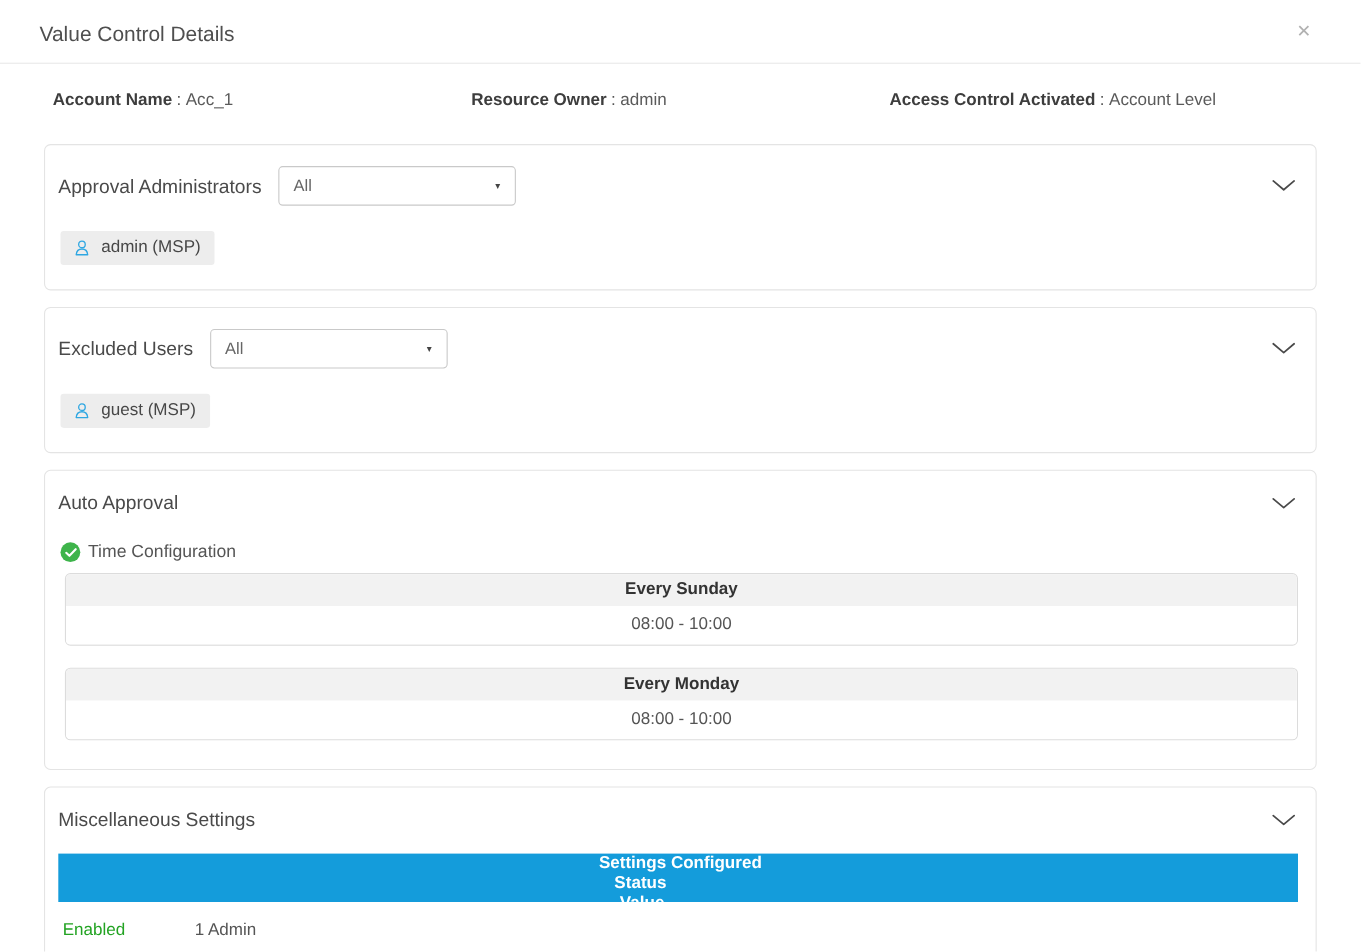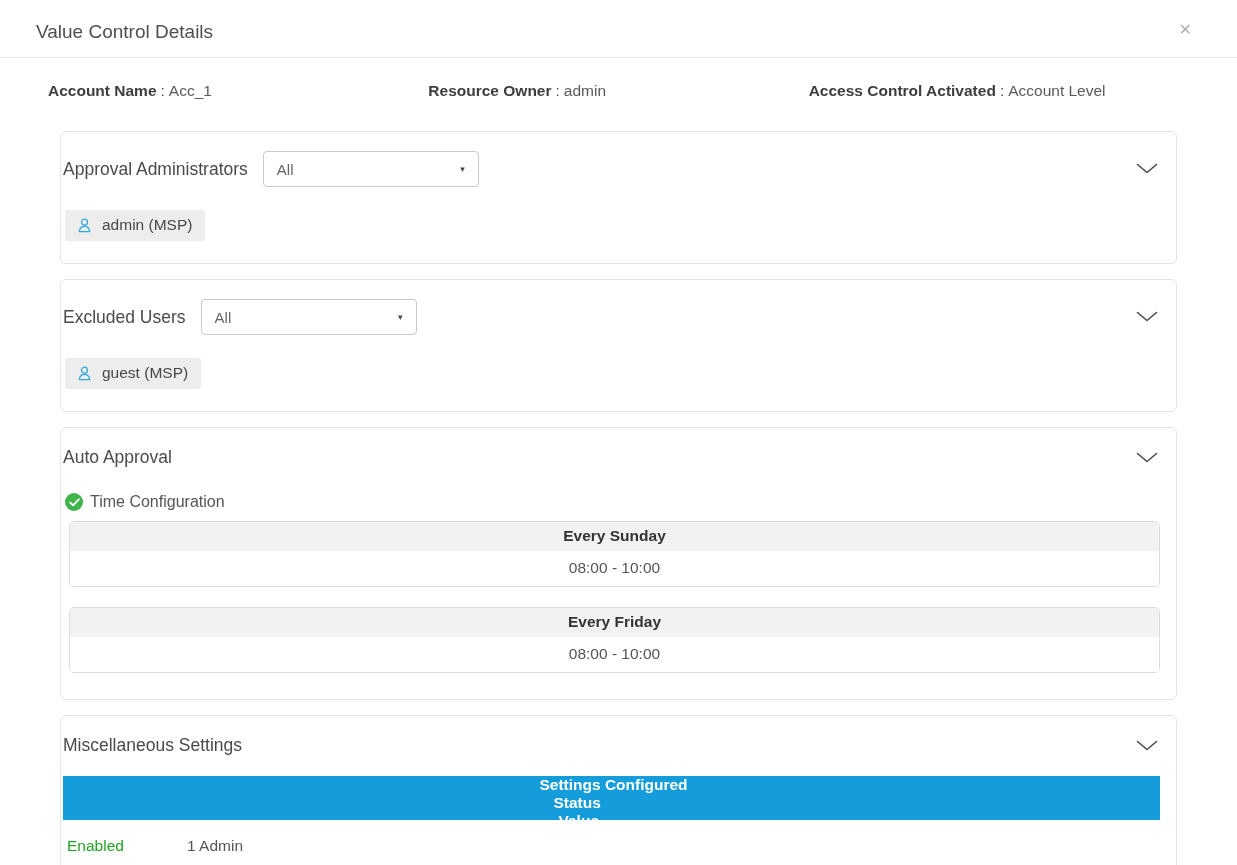--- a/index.html
+++ b/index.html
@@ -27,24 +27,24 @@
 
   
   .info-row { display: flex; padding: 24px 48px 0; }
   .info-field { width: 33.4%; font-size: 15.5px; white-space: nowrap; }
   .info-label { font-weight: bold; color: #3d3d3d; }
   .info-sep { color: #555; margin: 0 4px; }
   .info-value { color: #5a5a5a; }
 
   
   .panel {
-    margin: 15px 60px 0;
+    margin: 15px 40px 0;
     border: 1px solid #e4e4e4;
     border-radius: 6px;
-    padding: 19px 16px 22px 2px;
+    padding: 19px 16px 22px 12px;
   }
   .panel.first { margin-top: 31px; }
   .panel-head { display: flex; align-items: center; }
   .panel-title { font-size: 17.5px; color: #4a4a4a; font-weight: 400; }
   .chevron-btn {
     margin-left: auto;
     cursor: pointer;
     display: flex; align-items: center;
     padding: 2px;
   }
@@ -222,21 +222,21 @@
         </svg>
     </span>
     <span>Time Configuration</span>
   </div>
   <div class="schedules">
     <div class="sched-card">
       <div class="sched-day">Every Sunday</div>
       <div class="sched-time">08:00 - 10:00</div>
     </div>
     <div class="sched-card">
-      <div class="sched-day">Every Friday</div>
+      <div class="sched-day">Every Monday</div>
       <div class="sched-time">08:00 - 10:00</div>
     </div>
   </div>
 </div>
 
 <div class="panel" style="padding-bottom:12px;">
   <div class="panel-head">
     <span class="panel-title">Miscellaneous Settings</span>
     <span class="chevron-btn">
       <svg width="22" height="12" viewBox="0 0 22 12">

